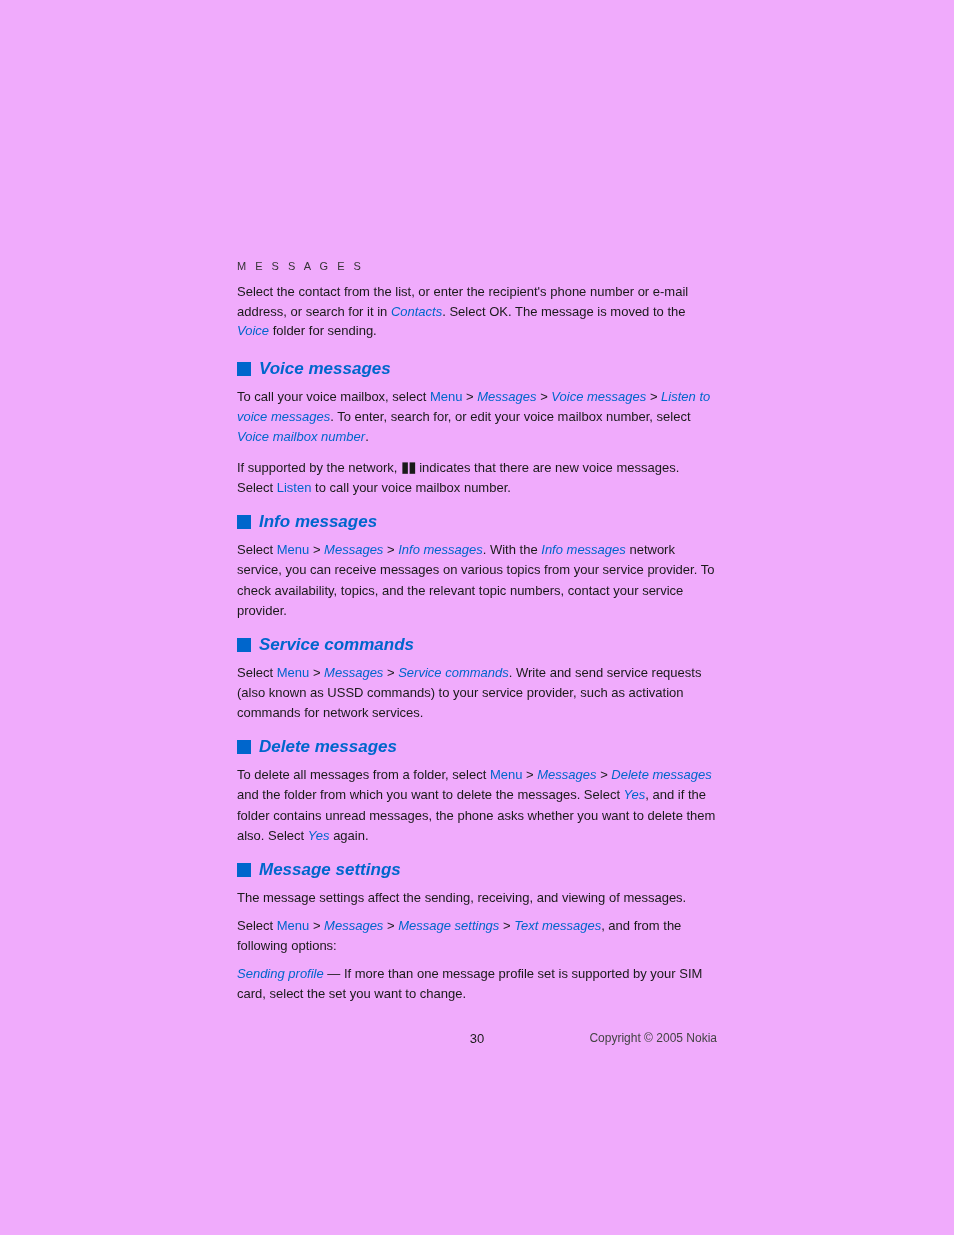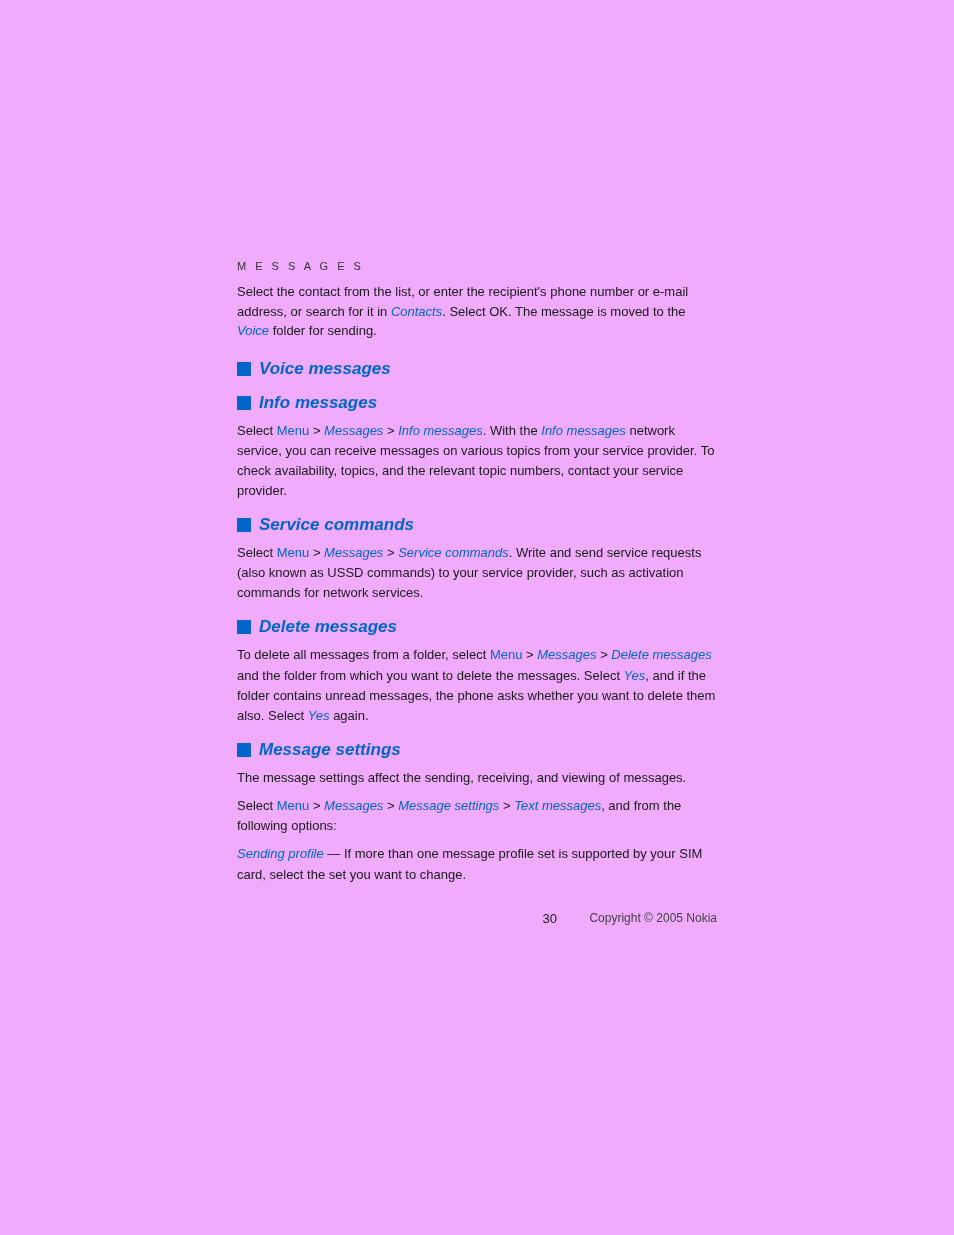--- a/index.html
+++ b/index.html
@@ -111,21 +111,21 @@
       align-items: center;
       padding: 6px 0;
       border-top: none;
       margin-top: 20px;
     }
 
     .footer-page-num {
       font-size: 13px;
       color: #1a1a1a;
       flex: 1;
-      text-align: right;
+      text-align: center;
     }
 
     .footer-copyright {
       font-size: 12px;
       color: #444444;
       text-align: right;
       flex: 1;
     }
 
     .footer-left {
@@ -142,20 +142,22 @@
 
     <p class="intro-text">
       <span>Select the contact from the list, or enter the recipient's phone number or e-mail address, or search for it in </span><a class="link-blue">Contacts</a><span>. Select OK. The message is moved to the </span><a class="link-blue">Voice</a><span> folder for sending.</span>
     </p>
 
     <div class="section-heading">
       <div class="blue-square"></div>
       <h2>Voice messages</h2>
     </div>
     <div class="section-body">
+      <p style="margin-bottom:8px;">To call your voice mailbox, select <a class="link-blue-normal">Menu</a> &gt; <a class="link-blue">Messages</a> &gt; <a class="link-blue">Voice messages</a> &gt; <a class="link-blue">Listen to voice messages</a>. To enter, search for, or edit your voice mailbox number, select <a class="link-blue">Voice mailbox number</a>.</p>
+      <p>If supported by the network, <span class="voicemail-icon">▮▮</span> indicates that there are new voice messages. Select <a class="link-blue-normal">Listen</a> to call your voice mailbox number.</p>
     </div>
 
     <div class="section-heading">
       <div class="blue-square"></div>
       <h2>Info messages</h2>
     </div>
     <div class="section-body">
       <p>Select <a class="link-blue-normal">Menu</a> &gt; <a class="link-blue">Messages</a> &gt; <a class="link-blue">Info messages</a>. With the <a class="link-blue">Info messages</a> network service, you can receive messages on various topics from your service provider. To check availability, topics, and the relevant topic numbers, contact your service provider.</p>
     </div>
 

